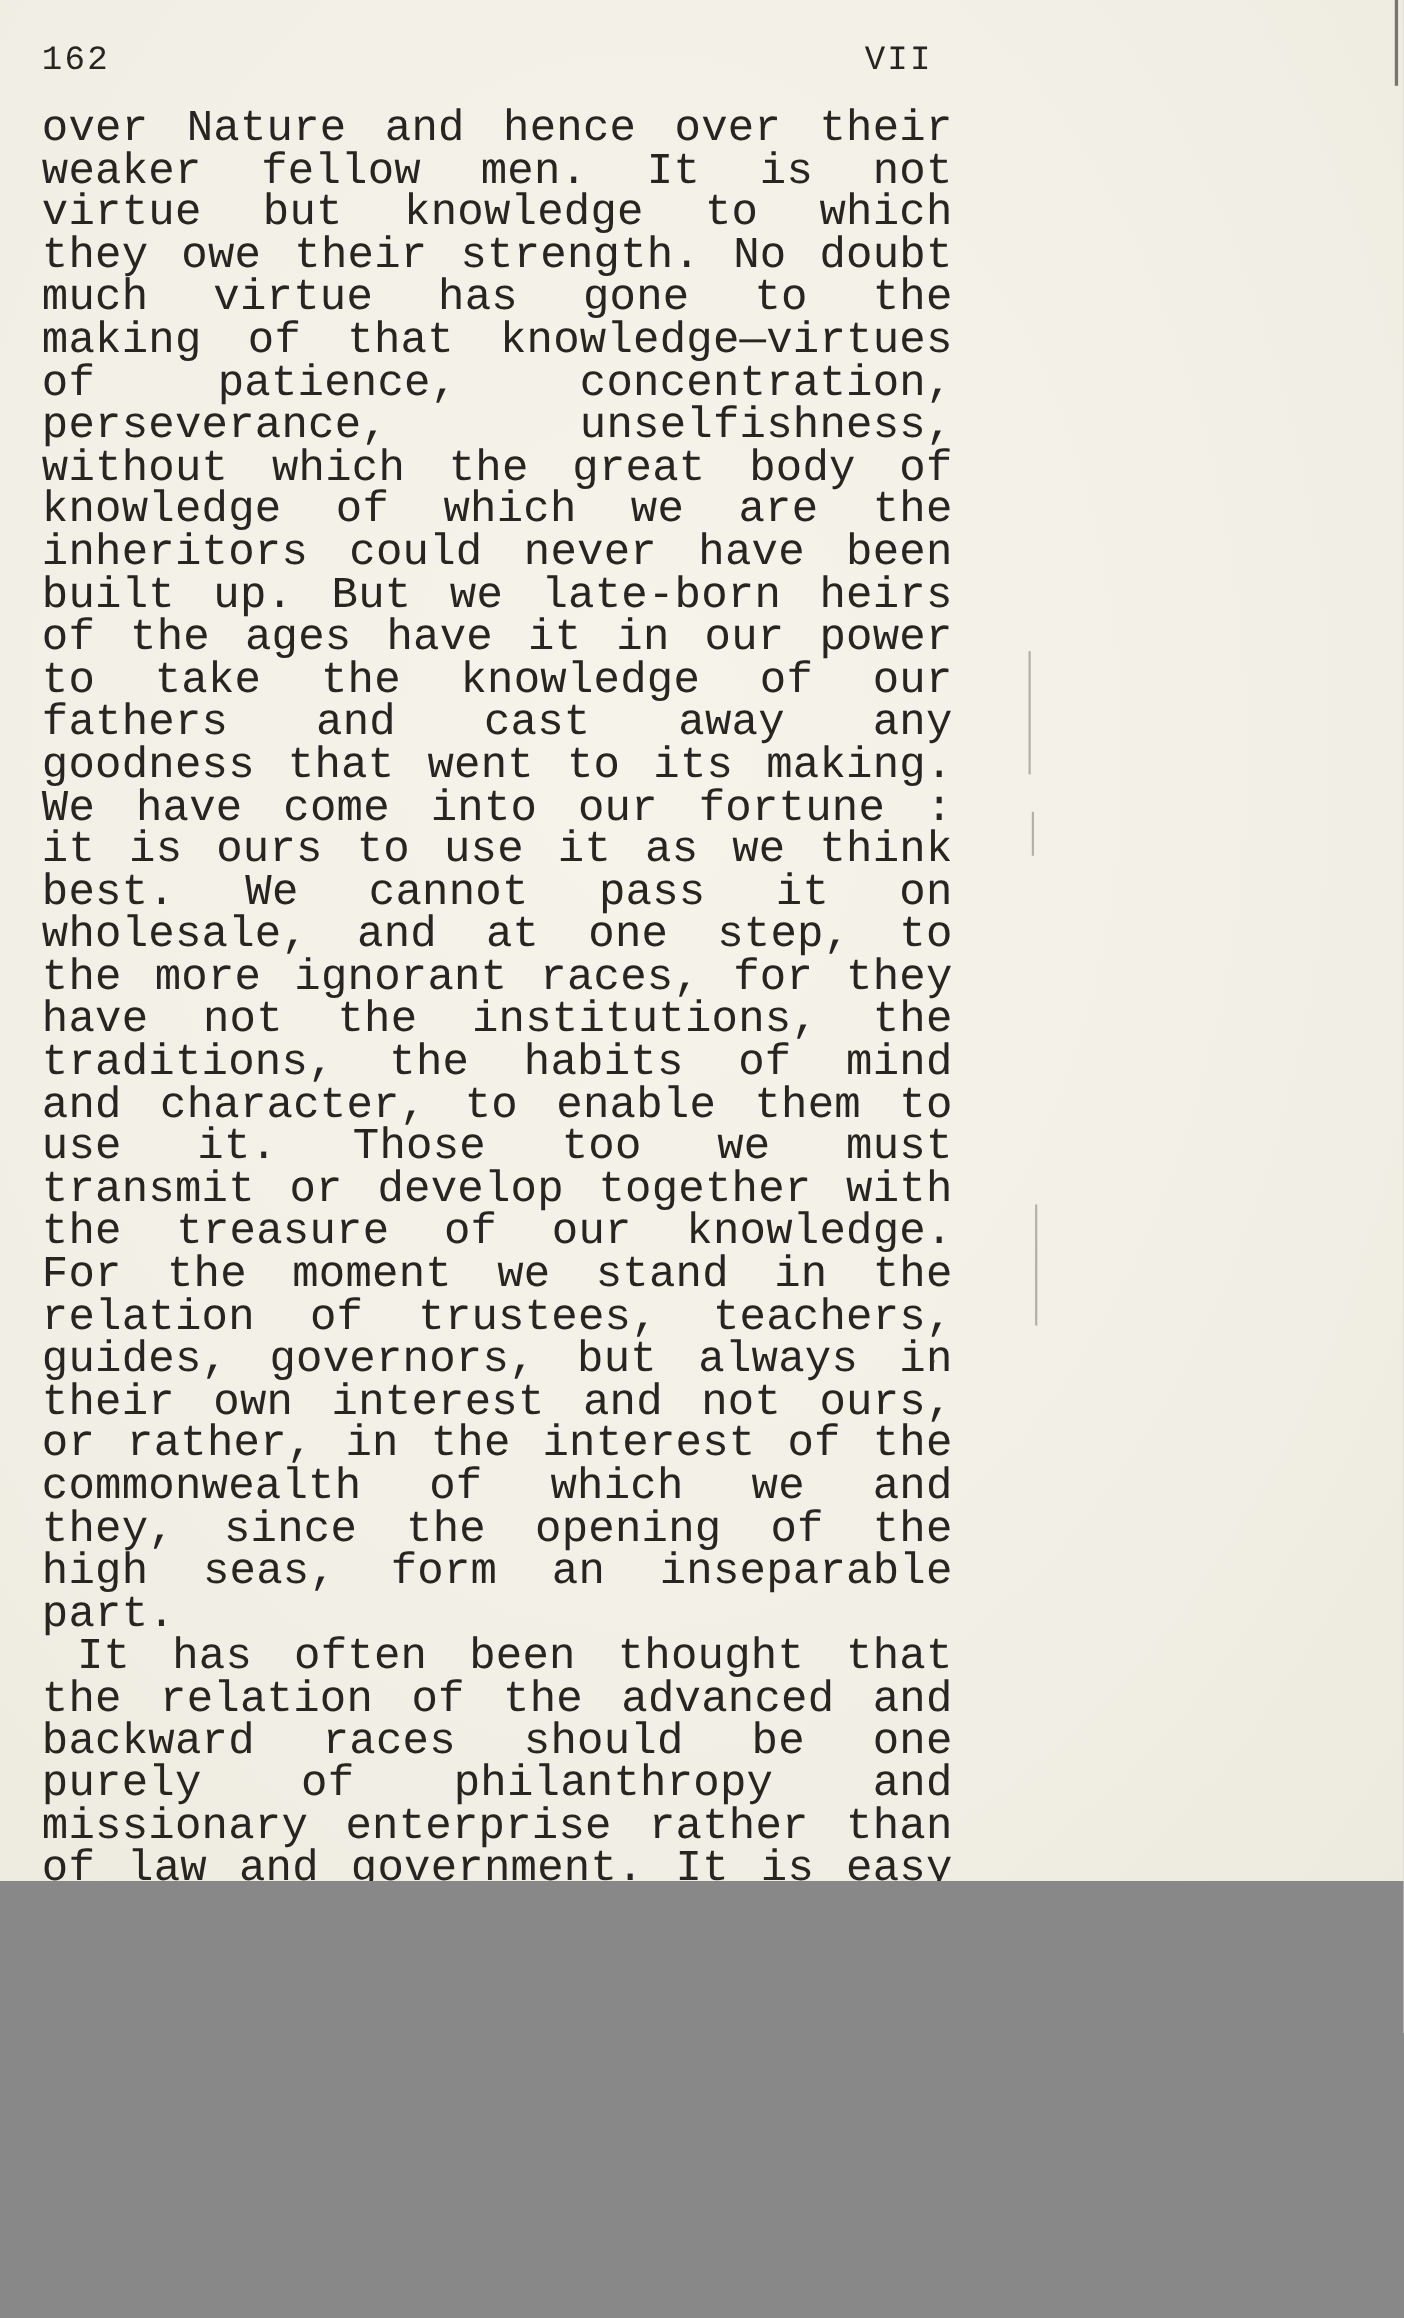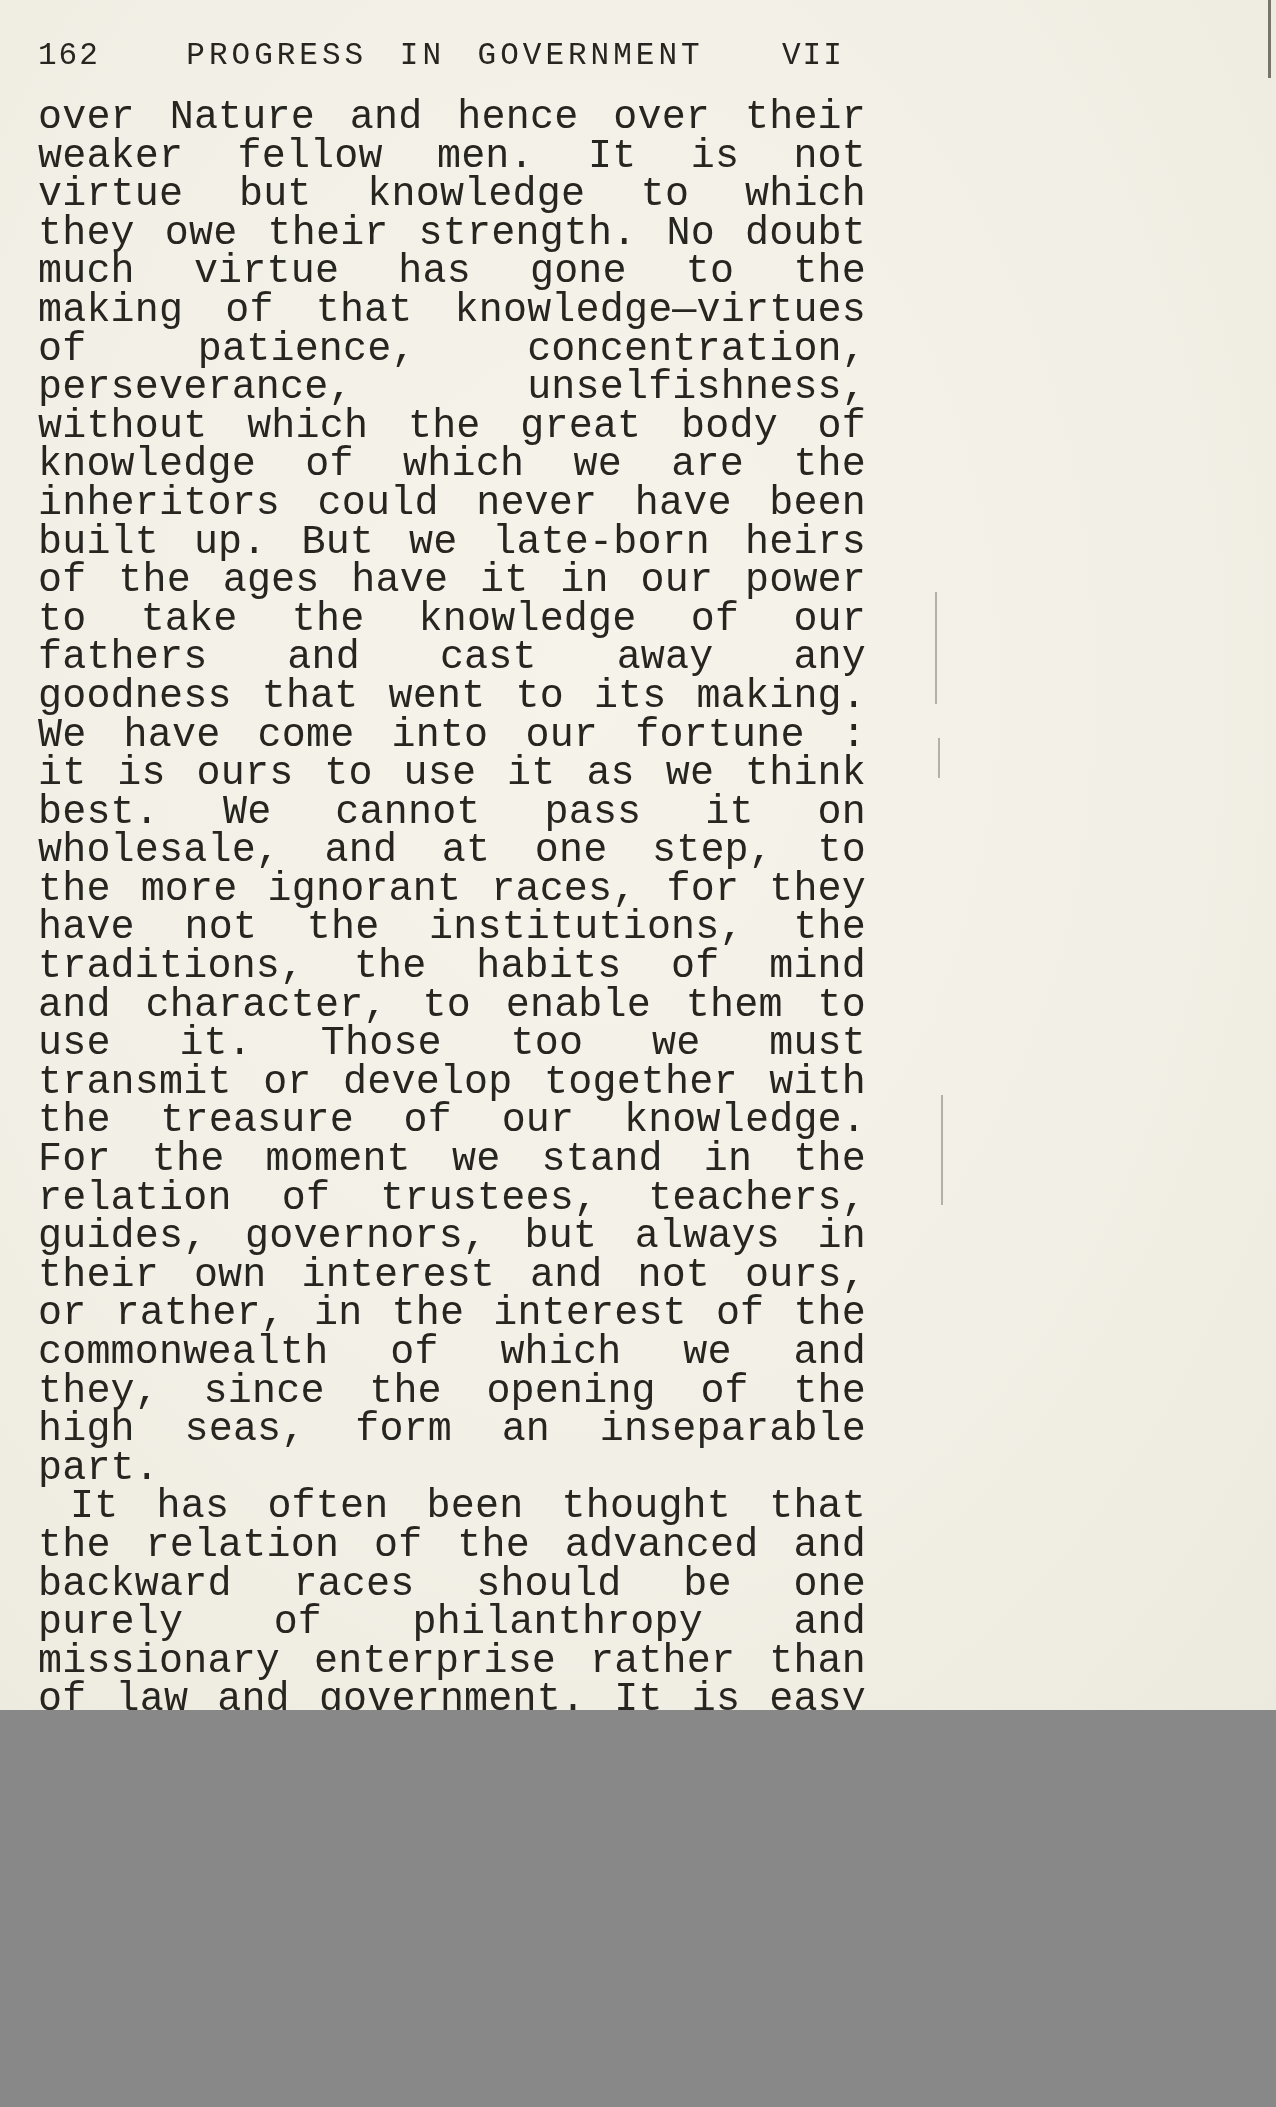--- a/index.html
+++ b/index.html
@@ -38,21 +38,21 @@
   }
   .running-title {
     letter-spacing: 4px;
     word-spacing: 10px;
     text-align: center;
     flex: 1;
   }
   .chapter-numeral {
     letter-spacing: 2px;
     min-width: 70px;
-    text-align: left;
+    text-align: center;
     padding-right: 14px;
   }
   .body-text p {
     margin: 0;
     font-size: 40px;
     line-height: 38.6px;
     text-align: justify;
     word-spacing: 2.5px;
     letter-spacing: 0.2px;
   }
@@ -84,21 +84,20 @@
 </style>
 </head>
 <body>
 
 <div class="page">
 
   <div class="content">
 
     <div class="running-head">
       <span class="page-number">162</span>
-      <span class="running-title">PROGRESS IN GOVERNMENT</span>
       <span class="chapter-numeral">VII</span>
     </div>
 
     <div class="body-text">
       <p>over Nature and hence over their weaker fellow men.  It is not virtue but knowledge to which they owe their strength.  No doubt much virtue has gone to the making of that knowledge—virtues of patience, concentration, perseverance, unselfishness, without which the great body of knowledge of which we are the inheritors could never have been built up.  But we late-born heirs of the ages have it in our power to take the knowledge of our fathers and cast away any goodness that went to its making.  We have come into our fortune : it is ours to use it as we think best.  We cannot pass it on wholesale, and at one step, to the more ignorant races, for they have not the institutions, the traditions, the habits of mind and character, to enable them to use it.  Those too we must transmit or develop together with the treasure of our knowledge.  For the moment we stand in the relation of trustees, teachers, guides, governors, but always in their own interest and not ours, or rather, in the interest of the commonwealth of which we and they, since the opening of the high seas, form an inseparable part.</p>
       <p class="indented"><span>It has often been thought that the relation of the advanced and backward races should be one purely of philanthropy and missionary enterprise rather than of law and government.  It is easy to criticize this by pointing to the facts of the world as we know it—to the existing colonial empires of the Great Powers and to the vast extension of the powers of civilized governments which they represent.  But it may still be argued that the question is not Have the civilized powers annexed large empires ? but Ought they to have done so ?  Was such an extension of governmental authority justifiable or inevitable ?  Englishmen in the nineteenth century, like Americans in the twentieth, were slow to admit that it was ; just as the exponents of </span><em>laissez-faire</em><span> were</span></p>
     </div>
 
   </div>
 

